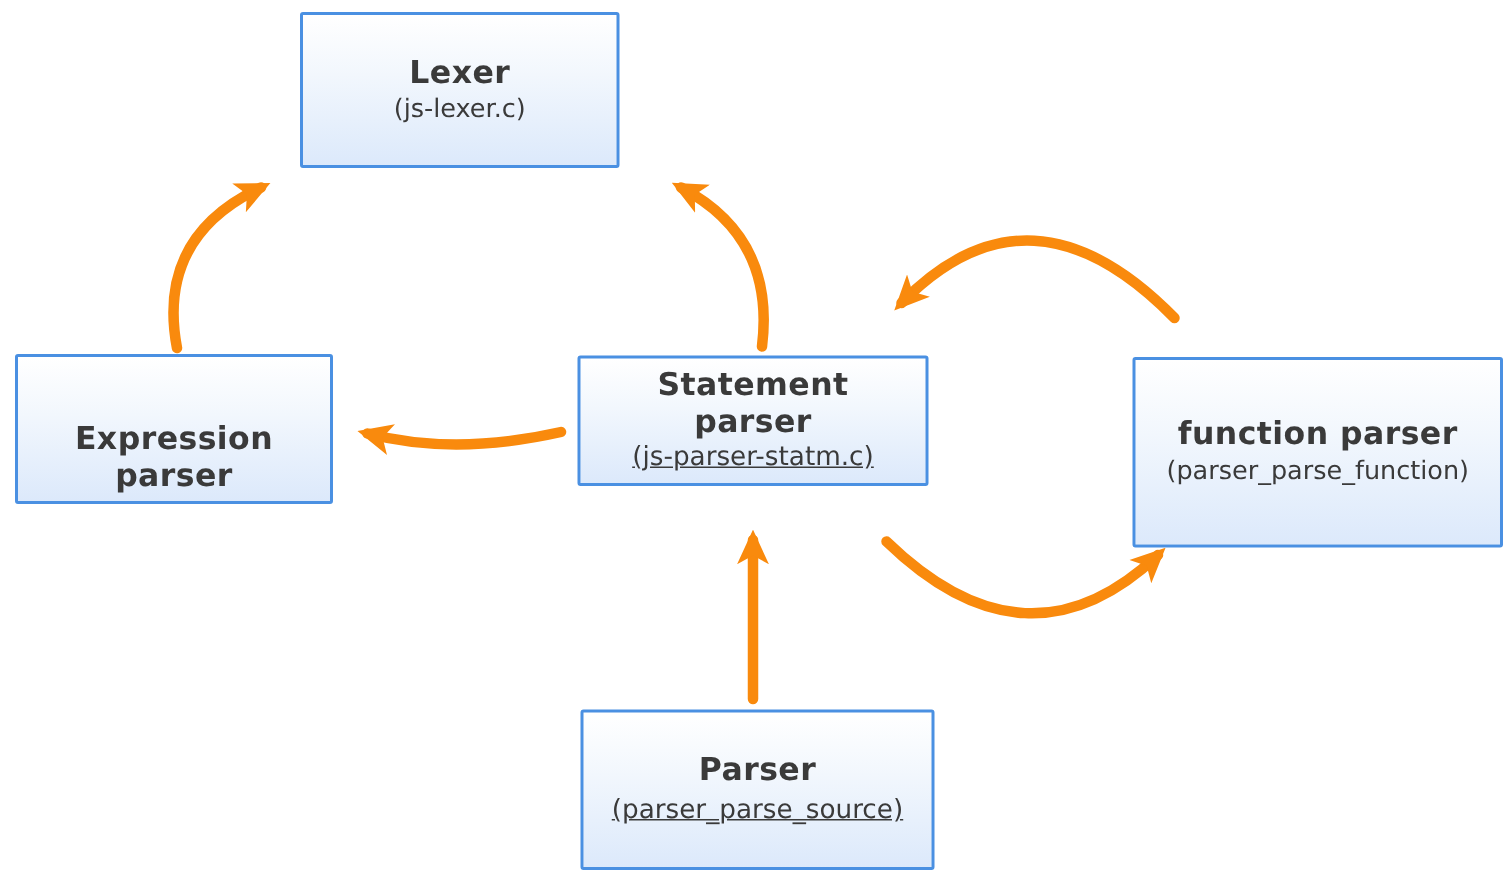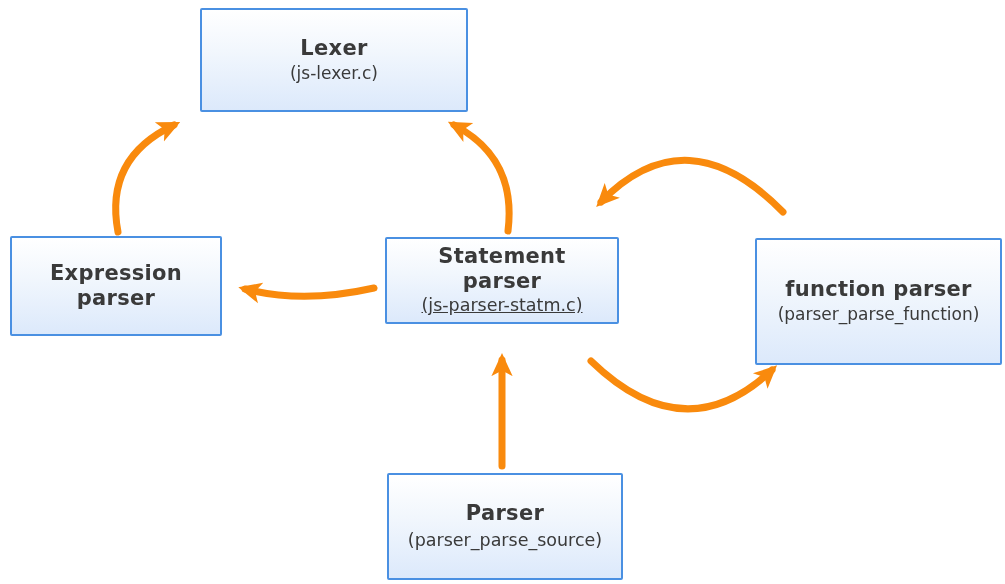--- a/index.html
+++ b/index.html
@@ -51,29 +51,29 @@
     white-space: pre-line;
     letter-spacing: 0.3px;
   }
   .node-subtitle {
     font-size: 17px;
     font-weight: 400;
     line-height: 1.25;
     margin-top: 2px;
     white-space: nowrap;
   }
-  .node-lexer      { left: 200px; top: 8px;   width: 268px; height: 104px; }
-  .node-expression { left: 10px;  top: 236px; width: 212px; height: 100px; }
+  .node-lexer      { left: 200px; top: 8px;   width: 213px; height: 104px; }
+  .node-expression { left: 10px;  top: 236px; width: 212px; height: 100px; justify-content: flex-end; }
   .node-expression .node-subtitle { font-size: 17.5px; }
   .node-statement  { left: 385px; top: 237px; width: 234px; height: 87px;  }
   .node-statement .node-subtitle { font-size: 17.5px; text-decoration: underline; }
   .node-function   { left: 755px; top: 238px; width: 247px; height: 127px; }
   .node-function .node-subtitle { font-size: 17px; }
   .node-parser     { left: 387px; top: 473px; width: 236px; height: 107px; }
-  .node-parser .node-subtitle { font-size: 17.5px; margin-top: 5px; }
+  .node-parser .node-subtitle { font-size: 17.5px; margin-top: 5px; text-decoration: underline; }
 </style>
 </head>
 <body>
 
 <div class="canvas">
 
   <svg class="edges-layer" width="1005" height="584" viewBox="0 0 1005 584" xmlns="http://www.w3.org/2000/svg">
     <defs>
       <marker id="ah" viewBox="0 0 10 10" refX="7" refY="5" markerWidth="3.3" markerHeight="3.3" orient="auto-start-reverse">
         <path class="arrowhead-shape" d="M0 0.4 L10 5 L0 9.6 L2.5 5 Z"></path>

